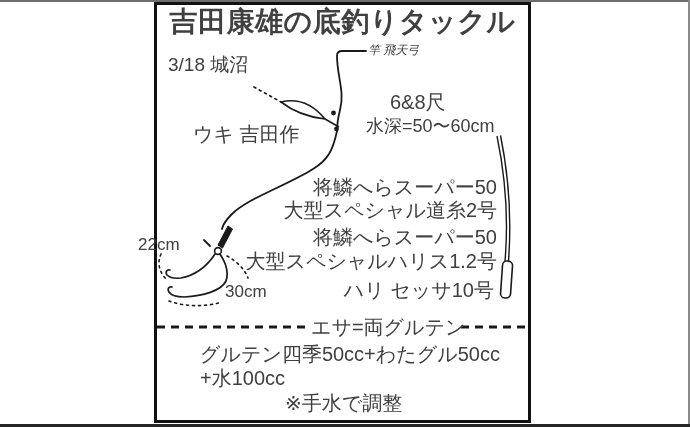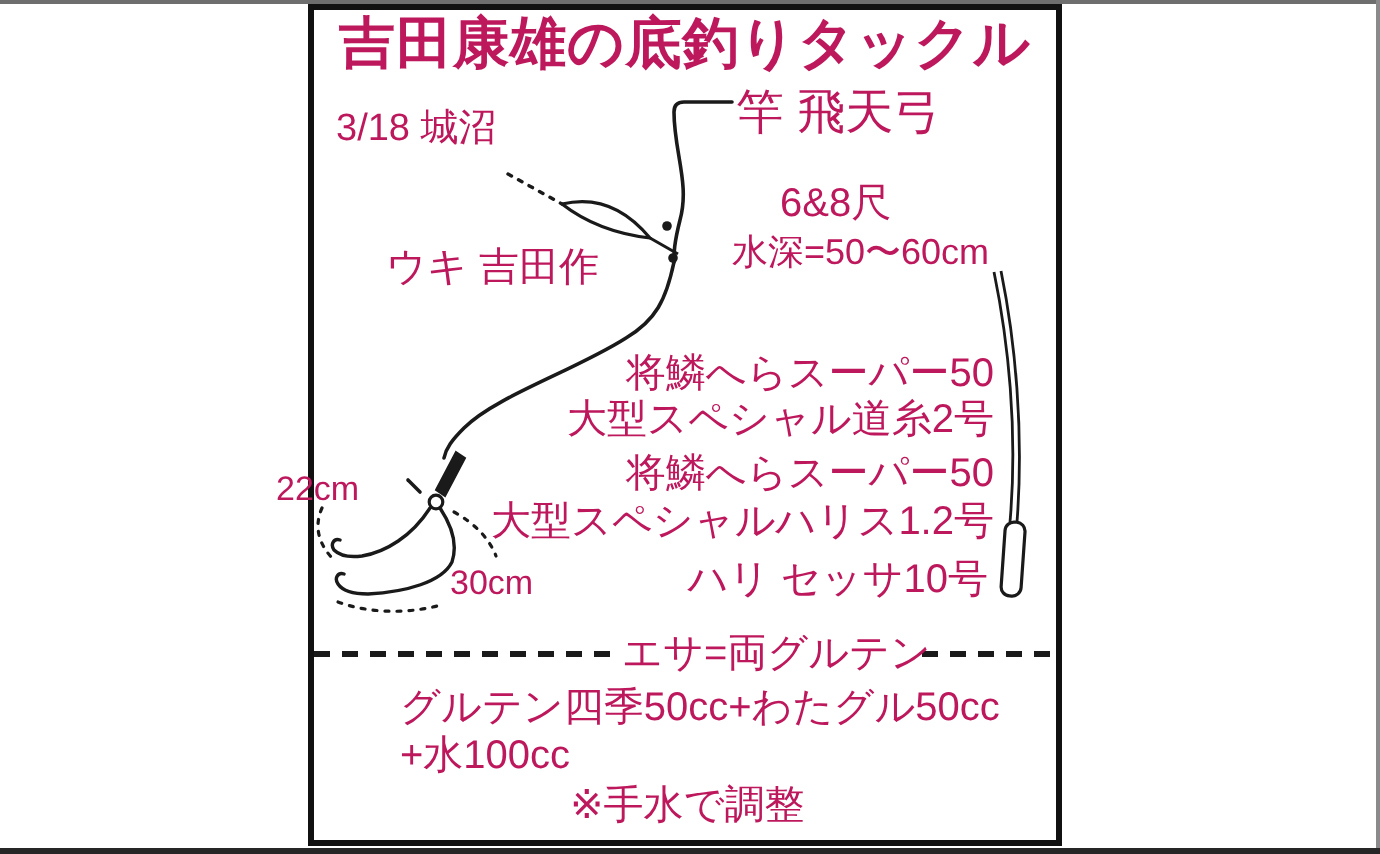--- a/index.html
+++ b/index.html
@@ -12,27 +12,27 @@
     color:#1a1a1a;
   }
   .edge{position:absolute;background:#777;}
   #edge-top{top:0;left:0;width:690px;height:2px;background:#6e6e6e;}
   #edge-right{top:0;right:0;width:2px;height:427px;background:#8a8a8a;}
   #edge-bottom{bottom:0;left:0;width:690px;height:3px;background:#262626;}
   #frame{
     position:absolute;left:154px;top:2px;width:377px;height:421px;
     border:3px solid #111;box-sizing:border-box;background:transparent;
   }
-  .txt{position:absolute;white-space:nowrap;line-height:1.08;color:#be185d;}
+  .txt{position:absolute;white-space:nowrap;line-height:1.08;color:#404040;}
   #title{
     left:154px;top:7px;width:377px;text-align:center;
     font-size:28px;font-weight:bold;letter-spacing:0.5px;
   }
   #date-location{left:168px;top:45px;font-size:19px;margin-top:10px;}
-  #rod-line1{left:368px;top:44px;font-size:24px;}
+  #rod-line1{left:368px;top:44px;font-size:12px;font-style:italic;}
   #rod-line2{left:390px;top:68px;font-size:20px;}
   #rod-line3{left:390px;top:92px;font-size:20px;}
   #depth-label{left:366px;top:117px;font-size:18px;}
   #float-line1{left:193px;top:124px;font-size:20px;}
   #float-line2{left:165px;top:148px;font-size:20px;}
   .right-col{right:193px;text-align:right;font-size:20px;}
   #mainline-line1{top:177px;}
   #mainline-line2{top:200px;margin-left:25px;}
   #leader-line1{top:227px;}
   #leader-line2{top:251px;}

